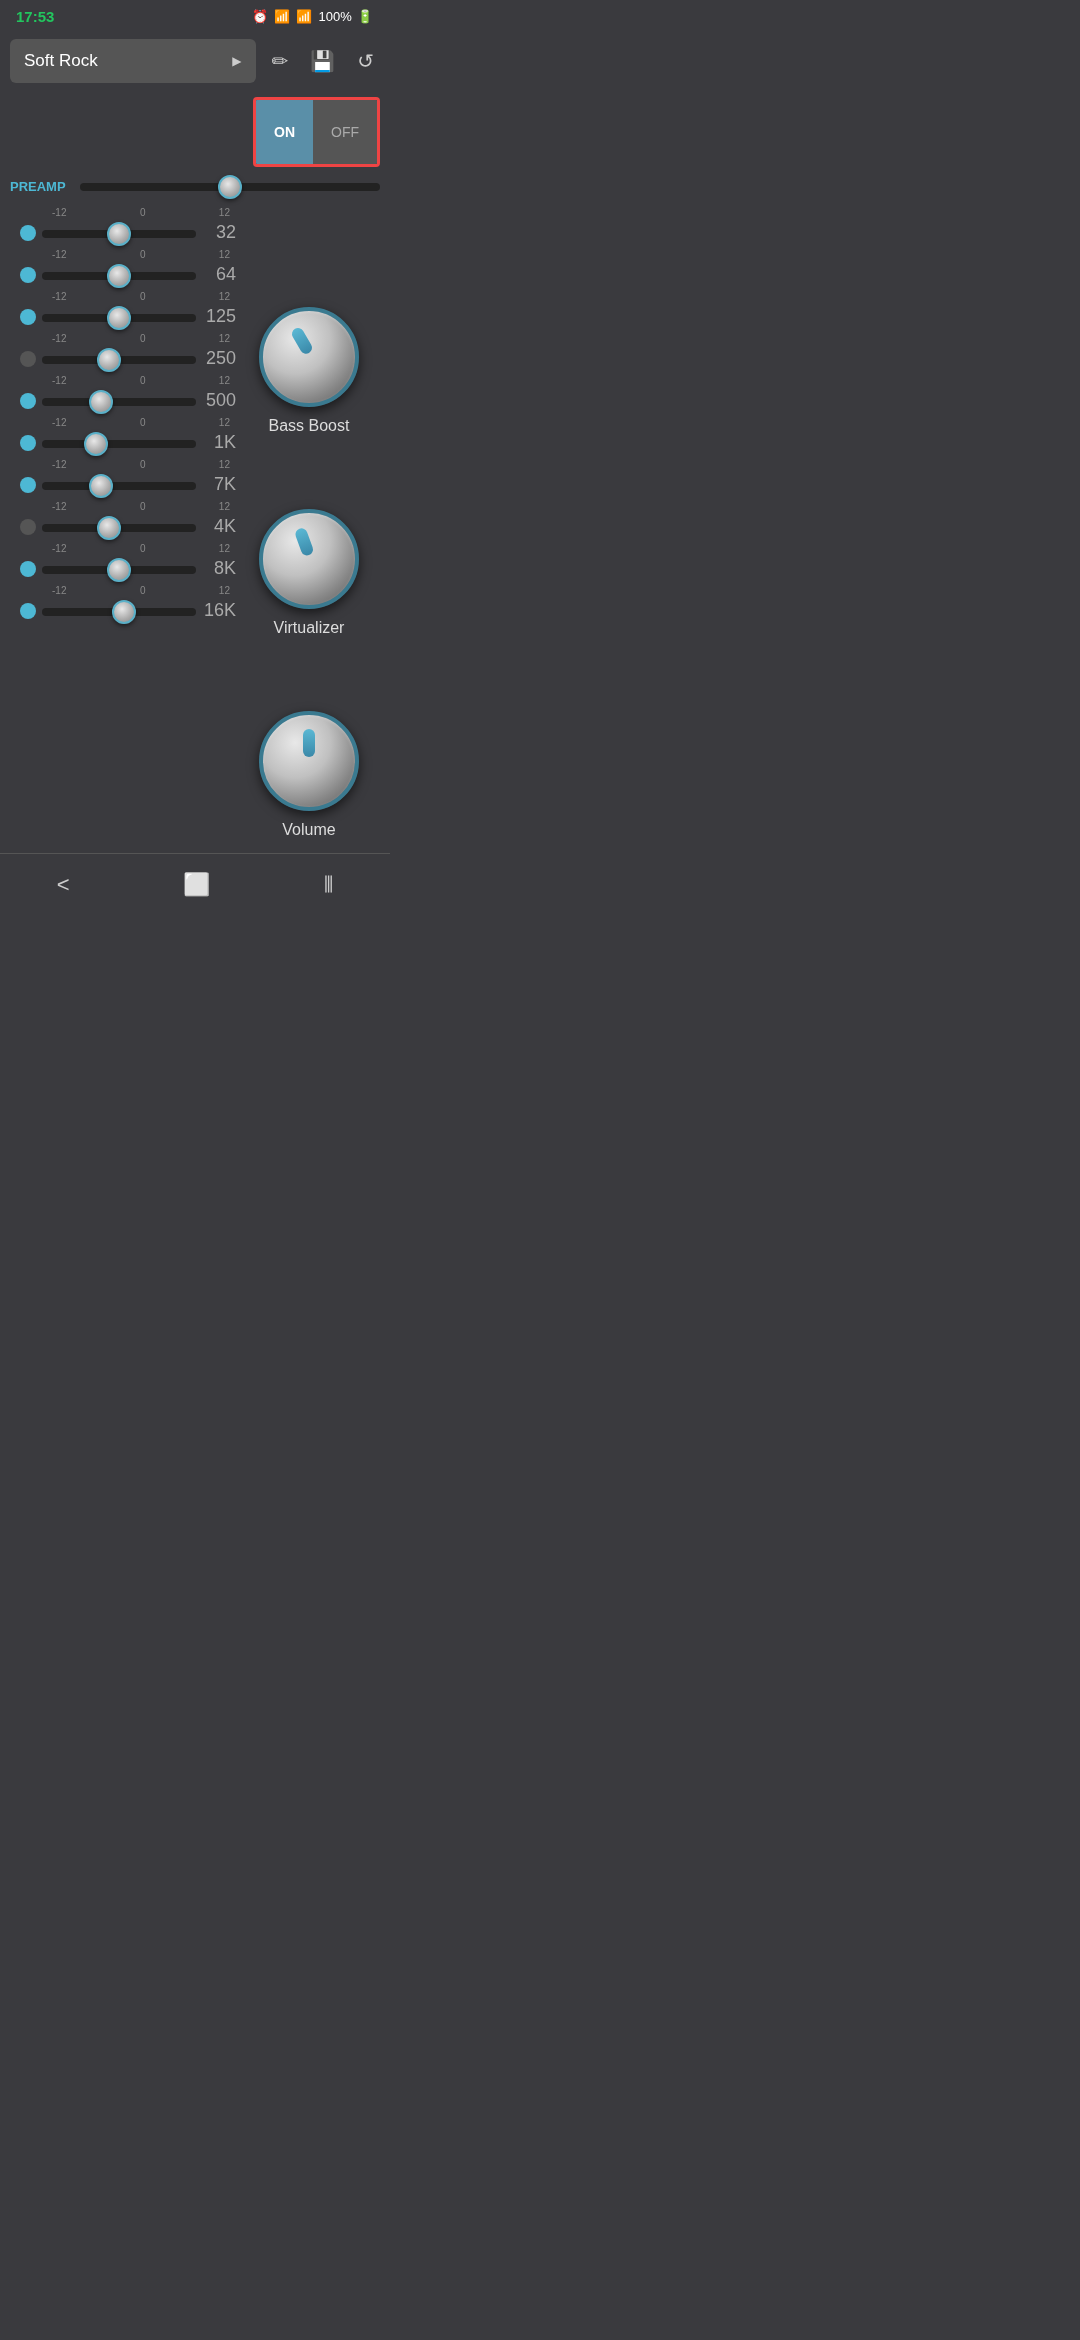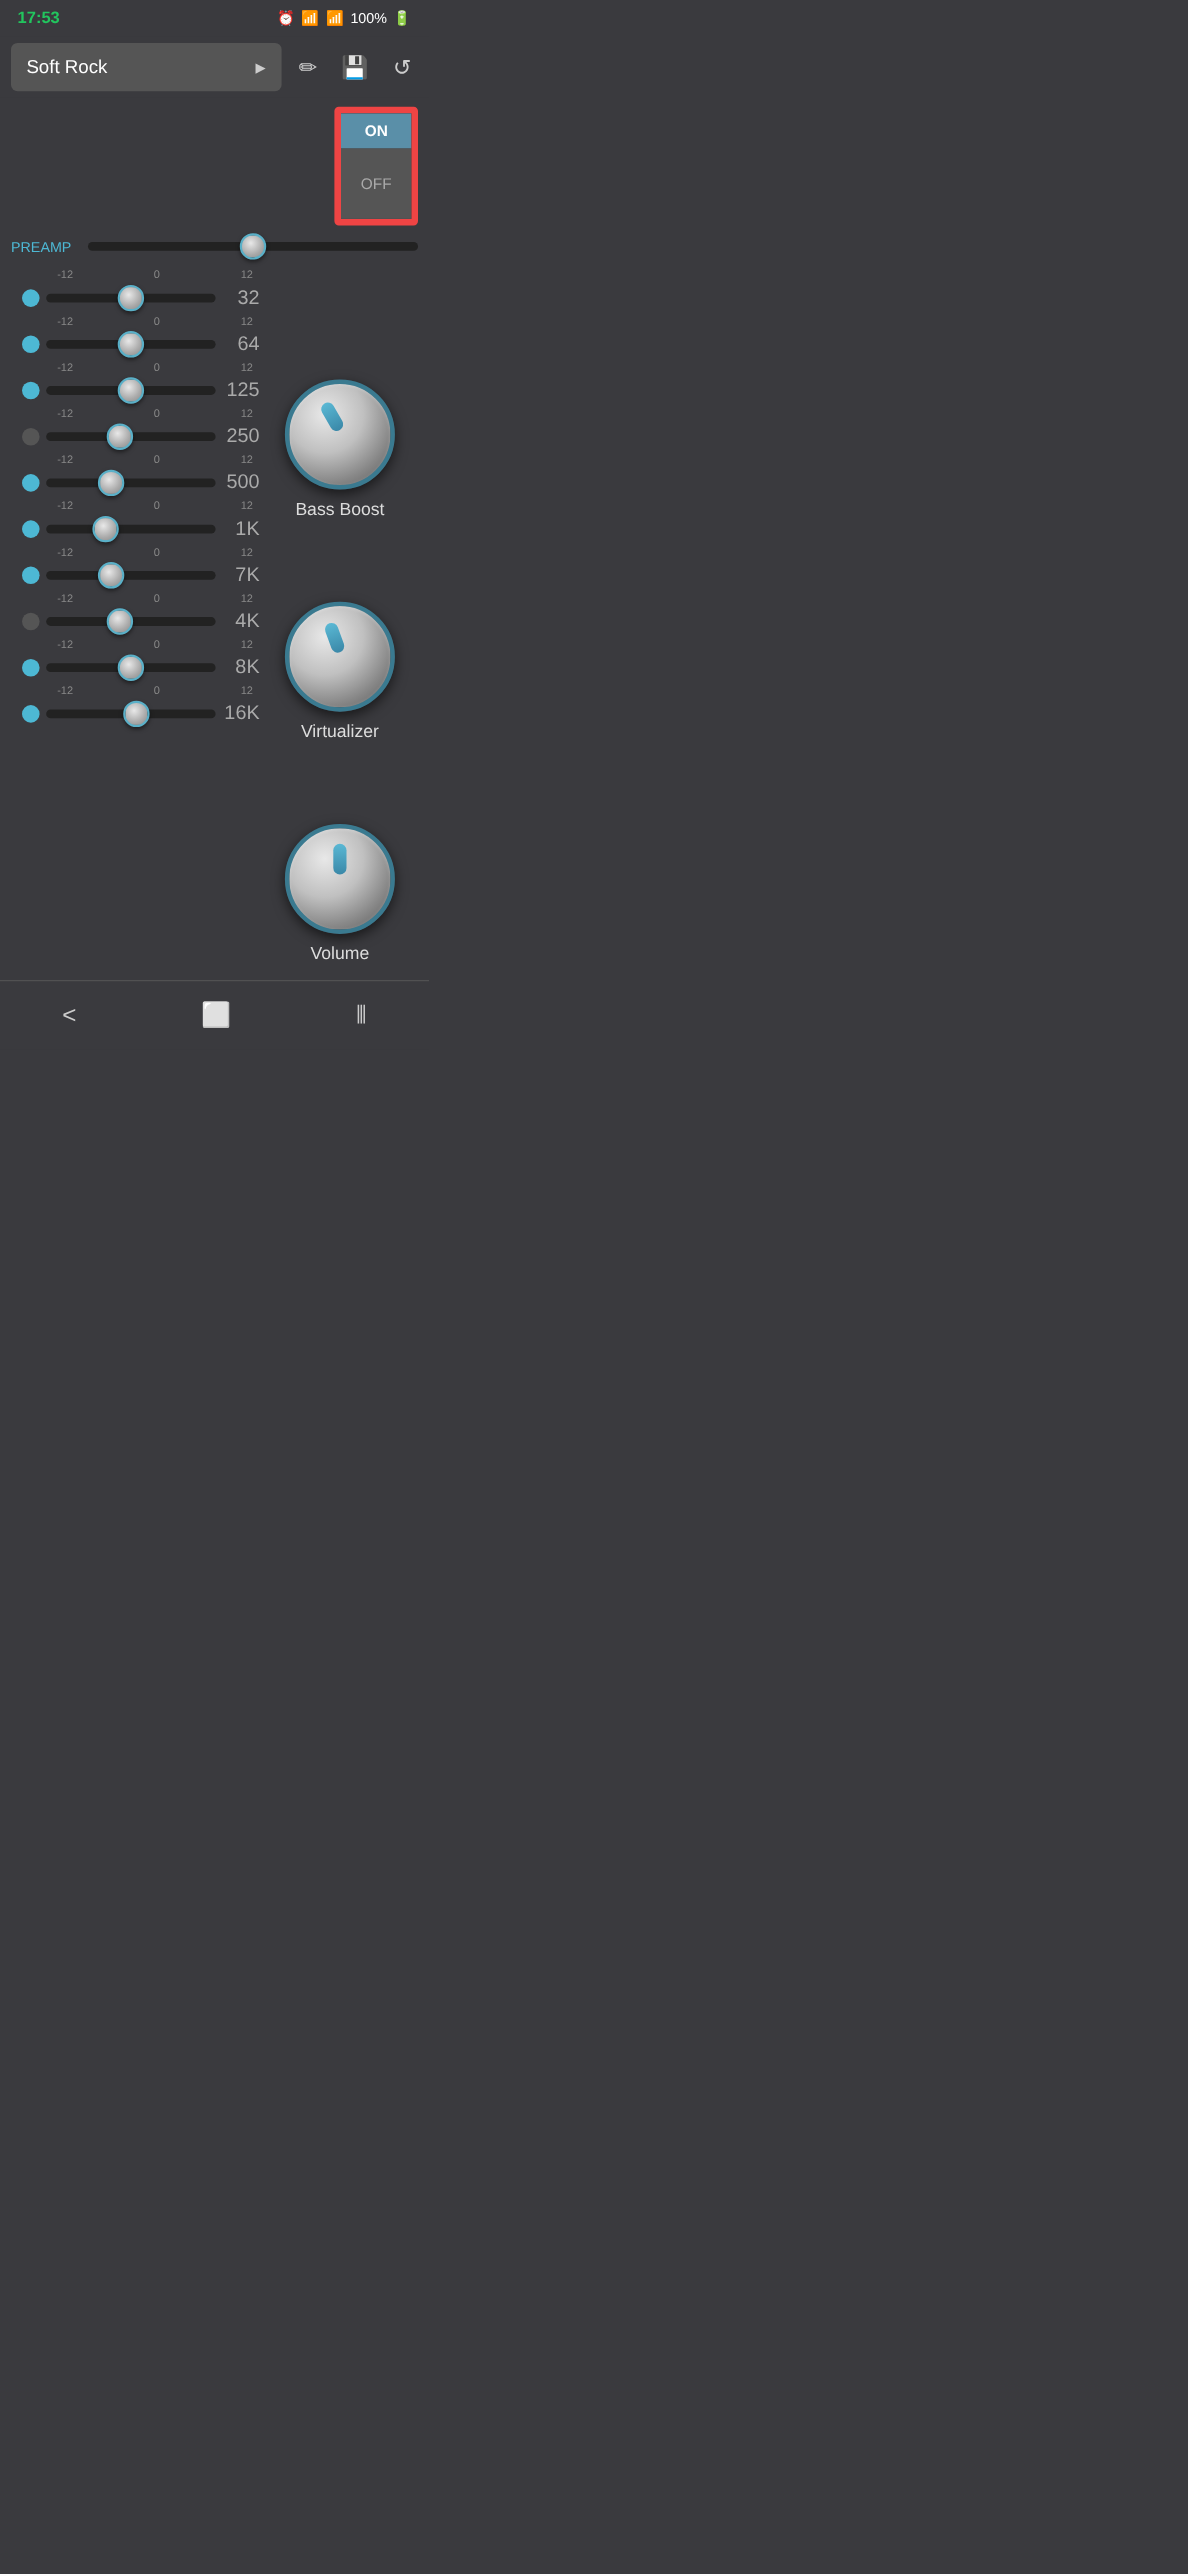--- a/index.html
+++ b/index.html
@@ -75,22 +75,21 @@
     
     .toggle-row {
       display: flex;
       justify-content: flex-end;
       padding: 8px 10px 4px;
     }
     .toggle-container {
       display: flex;
       border-radius: 4px;
       overflow: hidden;
-      border: 6px solid #ef4444;
-      flex-direction: column;
+      border: 3px solid #ef4444;
     }
     .toggle-on {
       background: #5a8fa8;
       color: #fff;
       padding: 8px 18px;
       font-size: 14px;
       font-weight: bold;
       cursor: pointer;
       border: none;
     }
@@ -106,21 +105,21 @@
     
     .preamp-row {
       display: flex;
       align-items: center;
       padding: 6px 10px 10px;
       gap: 10px;
     }
     .preamp-label {
       color: #4db8d4;
       font-size: 13px;
-      font-weight: normal;
+      font-weight: bold;
       min-width: 60px;
     }
     .preamp-slider-wrap {
       flex: 1;
     }
 
     
     .main-content {
       display: flex;
       padding: 0 16px;

